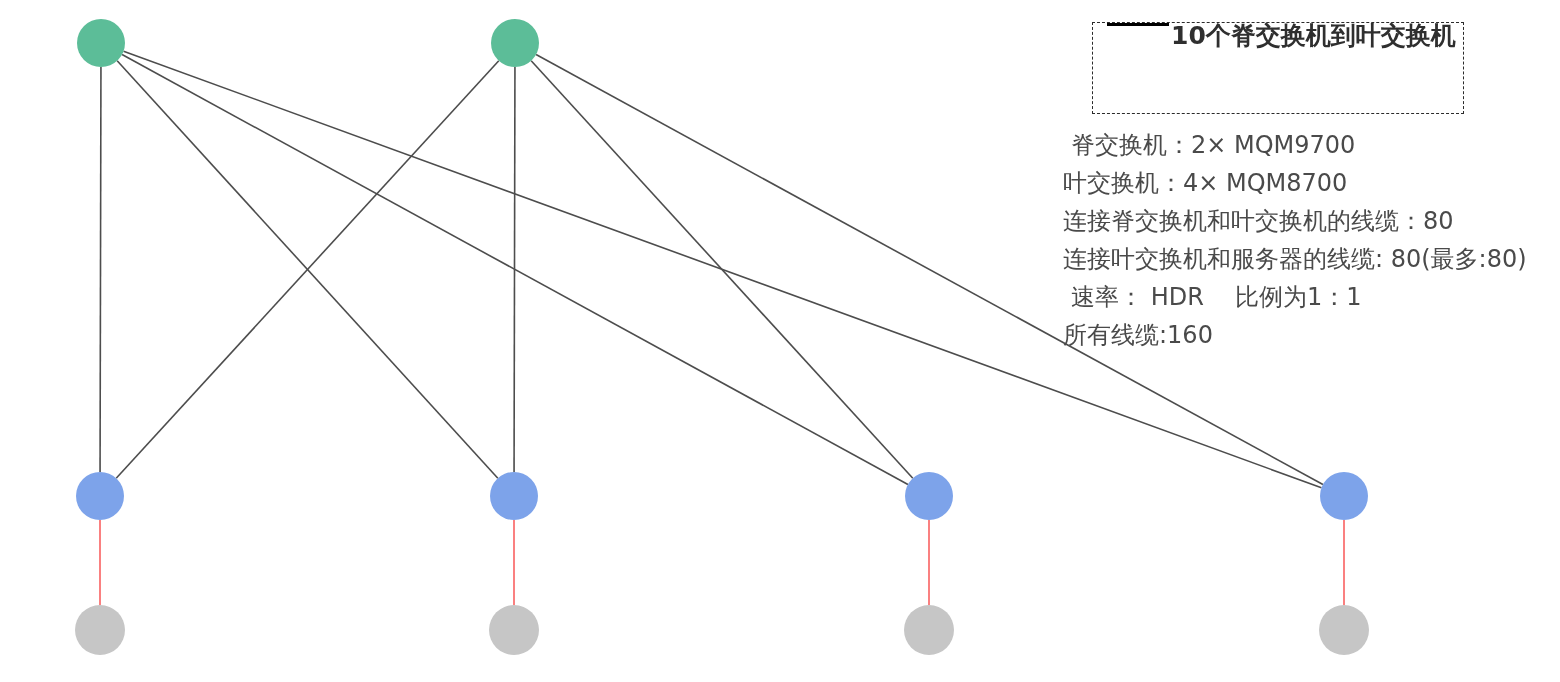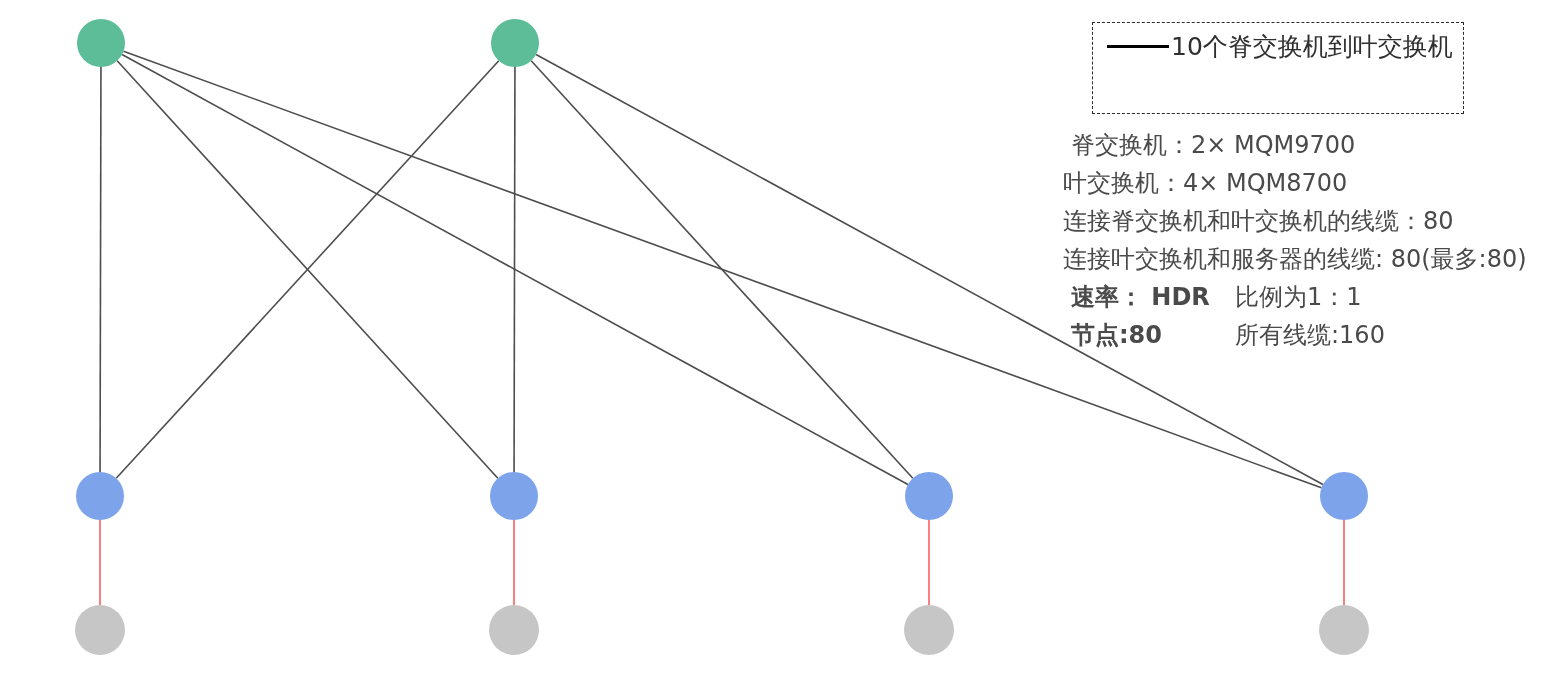--- a/index.html
+++ b/index.html
@@ -29,24 +29,25 @@
     left: 1092px;
     top: 22px;
     width: 372px;
     height: 92px;
     border: 1.6px dashed #2b2b2b;
     box-sizing: border-box;
     background: transparent;
   }
   .legend-row {
     display: flex;
-    align-items: center;
+    align-items: flex-start;
     height: 46px;
     padding-left: 14px;
     box-sizing: border-box;
+    font-weight: bold;
   }
   .legend-swatch {
     display: inline-block;
     width: 62px;
     flex: 0 0 62px;
   }
   .legend-swatch.spine-leaf {
     height: 0;
     border-top: 3.6px solid #000000;
   }
@@ -79,21 +80,20 @@
     padding-left: 8px;
   }
   .info-line.two-col {
     display: flex;
   }
   .info-line.two-col .col-a {
     width: 172px;
     flex: 0 0 172px;
     padding-left: 8px;
     box-sizing: border-box;
-    font-weight: bold;
   }
   .info-line.two-col .col-b {
     flex: 1 1 auto;
   }
 </style>
 </head>
 <body>
 
 <div id="canvas">
 
@@ -138,18 +138,17 @@
   <div class="info-block">
     <span class="info-line indent">脊交换机：2× MQM9700</span>
     <span class="info-line">叶交换机：4× MQM8700</span>
     <span class="info-line">连接脊交换机和叶交换机的线缆：80</span>
     <span class="info-line">连接叶交换机和服务器的线缆: 80(最多:80)</span>
     <span class="info-line two-col">
       <span class="col-a">速率： HDR</span>
       <span class="col-b">比例为1：1</span>
     </span>
     <span class="info-line two-col">
-      <span class="col-a">节点:80</span>
       <span class="col-b">所有线缆:160</span>
     </span>
   </div>
 
 </div>
 
 </body></html>

